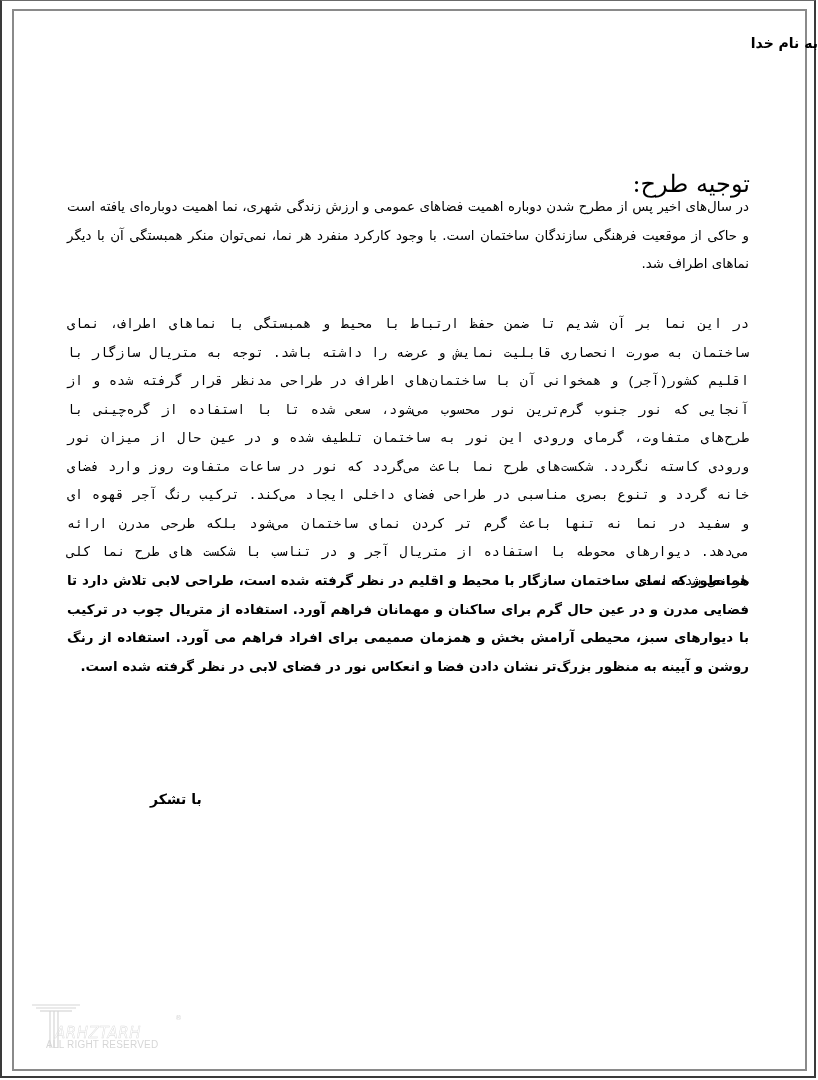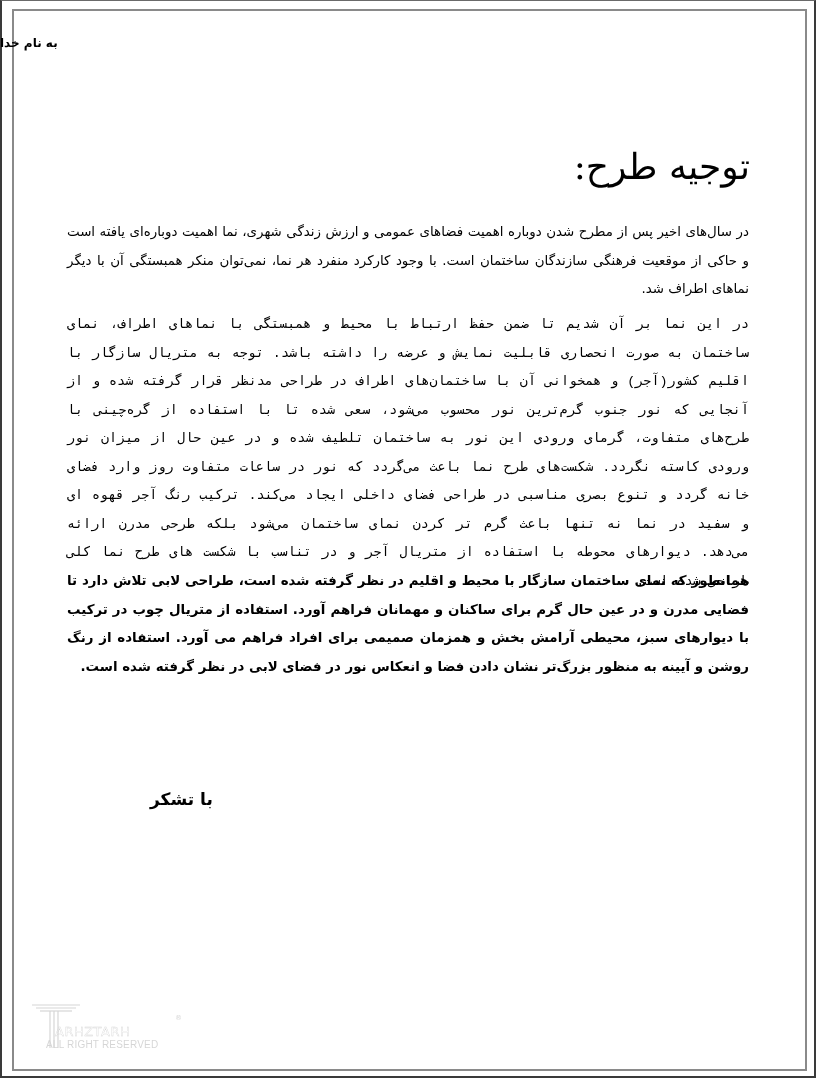--- a/index.html
+++ b/index.html
@@ -30,80 +30,81 @@
       left: 12px; top: 9px;
       width: 795px; height: 1062px;
       border: 2px solid #8a8a8a;
       box-sizing: border-box;
       background: #fff;
     }
     .heading-top {
       position: absolute;
       left: 0; right: 0;
       top: 29px;
-      text-align: left;
+      text-align: right;
       direction: rtl;
       font-family: "DejaVu Sans", sans-serif;
       font-weight: bold;
-      font-size: 12px;
+      font-size: 14px;
       line-height: 28px;
     }
     .title {
       position: absolute;
       right: 68px;
-      top: 145px;
+      top: 162px;
       direction: rtl;
       font-family: "DejaVu Serif", serif;
-      font-size: 36px;
+      font-size: 24px;
       line-height: 44px;
       font-weight: normal;
     }
     .body-text {
       position: absolute;
       left: 67px;
       right: 69px;
       direction: rtl;
       text-align: justify;
       text-align-last: right;
       font-family: "DejaVu Sans", sans-serif;
       font-size: 13.4px;
       line-height: 28.5px;
     }
-    .p1 { top: 218px; }
+    .p1 { top: 193px; }
     .p2 { top: 311px; font-family: Liberation Mono, monospace; }
     .p3 { top: 567px; font-weight: bold; }
     .thanks {
       position: absolute;
       left: 150px;
       top: 786px;
       direction: rtl;
       font-family: "DejaVu Sans", sans-serif;
       font-weight: bold;
-      font-size: 17px;
+      font-size: 14px;
       line-height: 26px;
     }
     .watermark {
       position: absolute;
       left: 30px;
       top: 1002px;
       width: 160px;
       height: 50px;
       opacity: 0.35;
     }
     .wm-brand {
       position: absolute;
       left: 25px;
       top: 22px;
       font-family: "DejaVu Sans", sans-serif;
-      font-size: 13px;
+      font-size: 15px;
       letter-spacing: 0.5px;
       color: #8a8a8a;
       font-weight: normal;
       -webkit-text-stroke: 0.4px #8a8a8a;
       color: transparent;
+      font-style: italic;
     }
     .wm-sub {
       position: absolute;
       left: 16px;
       top: 37px;
       font-family: Liberation Sans, sans-serif;
       font-size: 10px;
       color: #8a8a8a;
       letter-spacing: 0.2px;
     }

